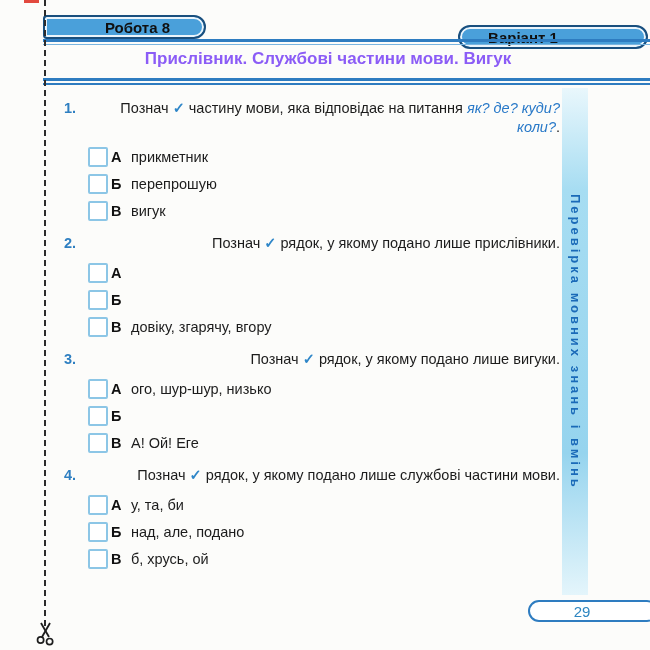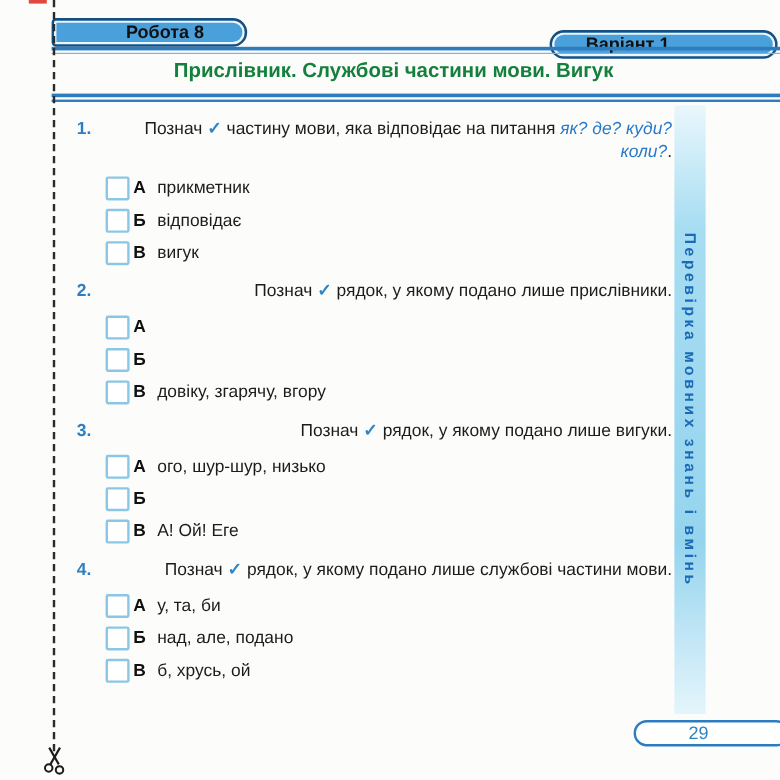--- a/index.html
+++ b/index.html
@@ -19,21 +19,21 @@
     position:absolute; top:15px; height:24px; background:#4aa0da;
     border:2px solid #194f7e; box-shadow: inset 0 0 0 2px #eaf4fb;
     display:flex; align-items:center; justify-content:center;
     font-weight:bold; font-size:15px; color:#101010; box-sizing:border-box;
   }
   .badge-left  { left:43px; width:163px; border-radius:4px 13px 13px 4px; padding-left:26px; }
   .badge-right { left:458px; width:190px; border-radius:13px; padding-right:60px;margin-top:10px; }
   .rule-header { position:absolute; left:43px; top:39px; width:607px; height:2px;
     border-top:3px solid #2e7cc0; border-bottom:1px solid #7ab5e0; }
   .page-title { position:absolute; left:43px; top:49px; width:570px; text-align:center;
-    font-size:17px; font-weight:bold; color:#15803d; }
+    font-size:17px; font-weight:bold; color:#8b5cf6; }
   .rule-double { position:absolute; left:43px; top:78px; width:607px; height:2px;
     border-top:3px solid #2e7cc0; border-bottom:2px solid #2e7cc0; }
   
   .questions { position:absolute; left:64px; top:99px; width:496px; z-index:2; }
   .q { margin-bottom:14px; }
   .q-title { display:flex; font-size:14.5px; line-height:19px; color:#1c1c1c; margin-bottom:11px; }
   .q-num { flex:0 0 24px; color:#2e7fc1; font-weight:bold; }
   .q-text { width:472px;text-align:right; }
   .check { color:#2e86c8; font-weight:bold; }
   .q-italic { color:#2979c8; font-style:italic; }
@@ -87,21 +87,21 @@
       </div>
     </div>
     <div class="opt">
       <span class="checkbox"></span>
       <span class="opt-letter">А</span>
       <span class="opt-text">прикметник</span>
     </div>
     <div class="opt">
       <span class="checkbox"></span>
       <span class="opt-letter">Б</span>
-      <span class="opt-text">відповідає</span>
+      <span class="opt-text">перепрошую</span>
     </div>
     <div class="opt">
       <span class="checkbox"></span>
       <span class="opt-letter">В</span>
       <span class="opt-text">вигук</span>
     </div>
   </div>
 
   <div class="q">
     <div class="q-title">

